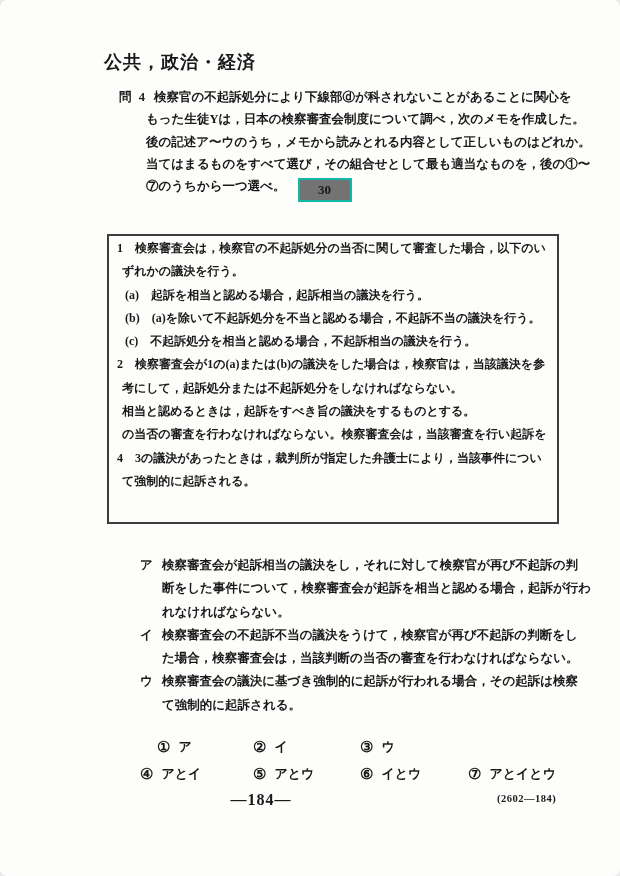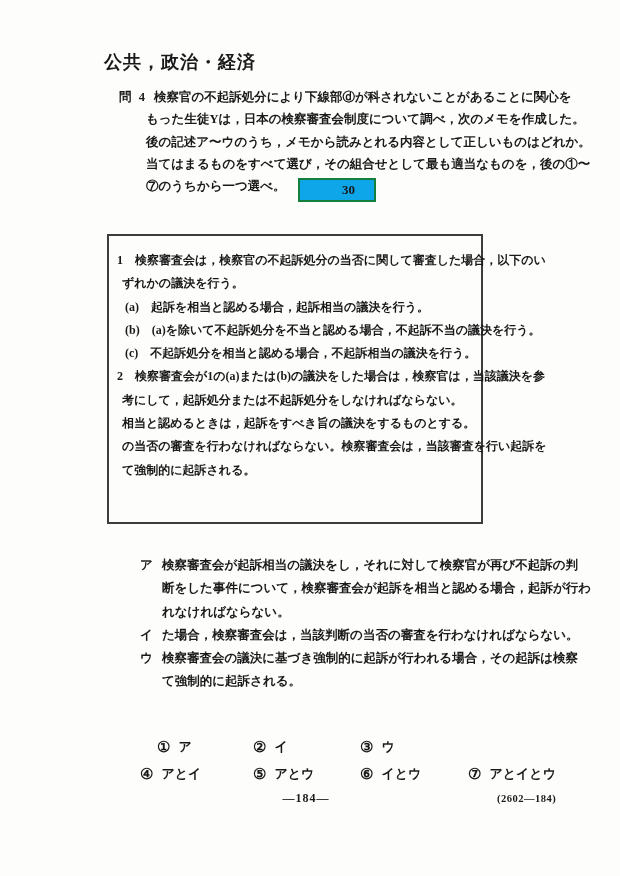--- a/index.html
+++ b/index.html
@@ -4,56 +4,56 @@
 <style>
   html,body{margin:0;padding:0;background:#e8e8e8;}
   .page{
     position:relative;
     width:620px;height:876px;
     margin:0 auto;
     background:#fdfdfb;
     font-family:"Liberation Serif","DejaVu Serif",serif;
     color:#191919;
     overflow:hidden;
+    border-radius:7px;
   }
   .page-title{
     position:absolute;left:104px;top:50px;
     font-size:18px;font-weight:bold;letter-spacing:1px;
     font-family:"Liberation Sans","DejaVu Sans",sans-serif;
   }
   
   .question{
     position:absolute;left:146px;top:86px;width:430px;
     font-size:12.5px;line-height:22.3px;
     font-weight:600;
     white-space:nowrap;
   }
   .q-line{position:relative;}
   .q-first{margin-left:-27px;}
   .q-label{font-weight:bold;margin-right:7px;letter-spacing:2px;margin-top:16px;}
   .answer-box{
     display:inline-block;
     width:50px;height:20px;line-height:20px;
-    border:2px solid #15803d;
+    border:2px solid #14b8a6;
     text-align:center;
     margin-left:12px;
     font-size:13px;font-weight:bold;
     vertical-align:-4px;
-    background:#0ea5e9;
-    padding-left:24px;
+    background:#737373;
   }
   
   .memo-box{
     position:absolute;left:107px;top:234px;
-    width:376px;height:290px;
+    width:452px;height:290px;
     border:2px solid #3d3d3d;
     box-sizing:border-box;
     font-size:12px;line-height:23.3px;
     font-weight:600;
-    padding-top:13px;
+    padding-top:1px;
     white-space:nowrap;
     background:#fdfdfb;
   }
   .m-num{padding-left:8px;}
   .m-cont{padding-left:13px;}
   .m-sub{padding-left:16px;}
   
   .statements{
     position:absolute;left:162px;top:554px;width:436px;
     font-size:12.5px;line-height:23.3px;
@@ -70,21 +70,21 @@
   }
   .circ{
     font-size:15px;
     margin-right:8px;
     font-weight:bold;
     vertical-align:-1px;
   }
   
   .footer-page{
     position:absolute;left:0;top:791px;width:522px;
-    text-align:center;font-size:12px;letter-spacing:1px;font-weight:600;padding-left:45px;
+    text-align:center;font-size:16px;letter-spacing:1px;font-weight:600;
   }
   .footer-code{
     position:absolute;left:497px;top:793px;
     font-size:10.5px;letter-spacing:.5px;font-weight:600;
   }
 </style>
 </head>
 <body>
 
 <div class="page">
@@ -102,28 +102,29 @@
   <div class="memo-box">
     <div class="m-num">1　検察審査会は，検察官の不起訴処分の当否に関して審査した場合，以下のい</div>
     <div class="m-cont">ずれかの議決を行う。</div>
     <div class="m-sub">(a)　起訴を相当と認める場合，起訴相当の議決を行う。</div>
     <div class="m-sub">(b)　(a)を除いて不起訴処分を不当と認める場合，不起訴不当の議決を行う。</div>
     <div class="m-sub">(c)　不起訴処分を相当と認める場合，不起訴相当の議決を行う。</div>
     <div class="m-num">2　検察審査会が1の(a)または(b)の議決をした場合は，検察官は，当該議決を参</div>
     <div class="m-cont">考にして，起訴処分または不起訴処分をしなければならない。</div>
     <div class="m-cont">相当と認めるときは，起訴をすべき旨の議決をするものとする。</div>
     <div class="m-cont">の当否の審査を行わなければならない。検察審査会は，当該審査を行い起訴を</div>
+    <div class="m-num">4　3の議決があったときは，裁判所が指定した弁護士により，当該事件につい</div>
     <div class="m-cont">て強制的に起訴される。</div>
   </div>
 
   <div class="statements">
     <div class="s-line"><span class="s-label">ア</span><span>検察審査会が起訴相当の議決をし，それに対して検察官が再び不起訴の判</span></div>
     <div class="s-line">断をした事件について，検察審査会が起訴を相当と認める場合，起訴が行わ</div>
     <div class="s-line">れなければならない。</div>
-    <div class="s-line"><span class="s-label">イ</span></div>
+    <div class="s-line"><span class="s-label">イ</span><span>検察審査会の不起訴不当の議決をうけて，検察官が再び不起訴の判断をし</span></div>
     <div class="s-line">た場合，検察審査会は，当該判断の当否の審査を行わなければならない。</div>
     <div class="s-line"><span class="s-label">ウ</span><span>検察審査会の議決に基づき強制的に起訴が行われる場合，その起訴は検察</span></div>
     <div class="s-line">て強制的に起訴される。</div>
   </div>
 
   <div class="options">
     <div class="option" style="left:157px;top:738px;font-family:Liberation Mono, monospace;"><span class="circ">①</span><span>ア</span></div>
     <div class="option" style="left:253px;top:738px;"><span class="circ">②</span><span>イ</span></div>
     <div class="option" style="left:360px;top:738px;"><span class="circ">③</span><span>ウ</span></div>
     <div class="option" style="left:140px;top:765px;"><span class="circ">④</span><span>アとイ</span></div>

